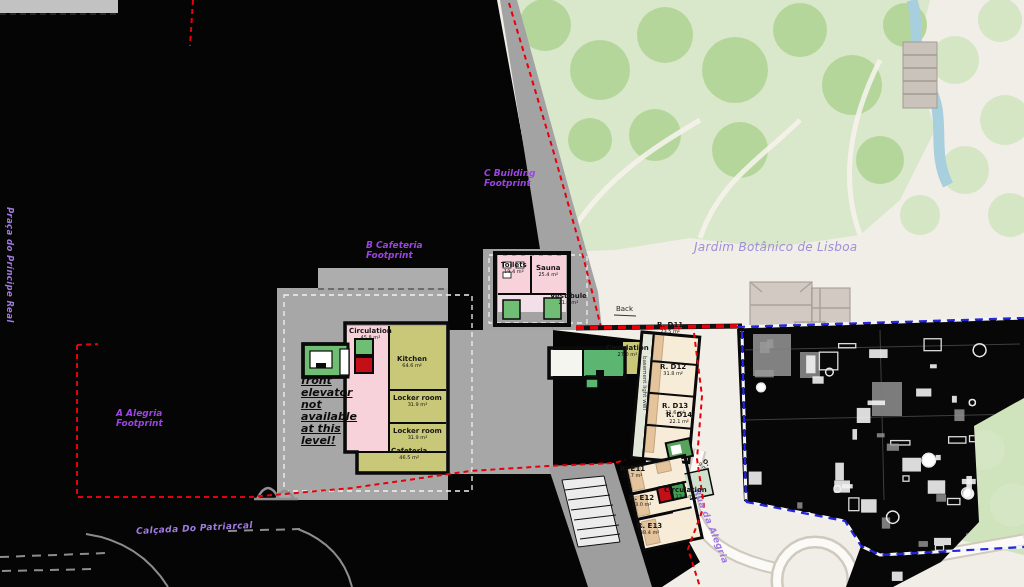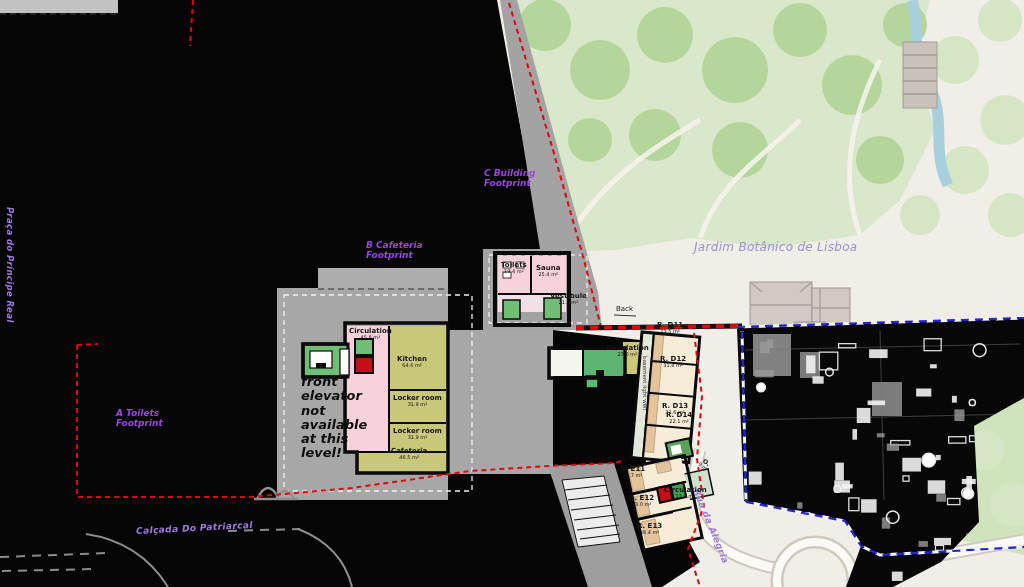--- a/index.html
+++ b/index.html
@@ -7,22 +7,22 @@
          font-family:"DejaVu Sans",sans-serif;}
   #base{position:absolute;left:0;top:0;}
   .lbl{position:absolute;color:#141414;white-space:nowrap;line-height:1.05;}
   .room{text-align:center;}
   .room .nm{font-size:7px;font-weight:600;display:block;}
   .room .ar{font-size:5px;display:block;}
   .fp{color:#9b45e0;font-weight:700;font-style:italic;font-size:9px;
       white-space:normal;line-height:1.15;}
   .street{color:#a07ae0;font-weight:700;font-style:italic;font-size:9px;letter-spacing:.4px;}
   .garden{color:#9f8fd8;font-style:italic;font-size:12px;letter-spacing:.3px;}
-  .note{color:#0c0c0c;font-weight:700;font-style:italic;font-size:13px;white-space:normal;
-        line-height:1.1;}
+  .note{color:#0c0c0c;font-weight:700;font-style:italic;font-size:11px;white-space:normal;
+        line-height:1.1;text-decoration:underline;}
   .tiny{font-size:6px;color:#222;}
   .vtext{transform-origin:0 0;transform:rotate(90deg);}
 </style>
 </head>
 <body>
 
 <div id="stage">
 
 <svg id="base" width="1024" height="587" viewBox="0 0 1024 587">
   <defs>
@@ -277,21 +277,21 @@
 </svg>
 
 <div class="lbl street vtext" style="left:14px;top:207px;font-size:8.5px;">Praça do Príncipe Real</div>
 
 <div class="lbl garden" style="left:694px;top:241px;">Jardim Botânico de Lisboa</div>
 
 <div class="lbl street" style="left:136px;top:524px;transform:rotate(-3deg);">Calçada Do Patriarcal</div>
 
 <div class="lbl street" style="left:700px;top:488px;transform-origin:0 0;transform:rotate(68deg);">Rua da Alegria</div>
 
-<div class="lbl fp" style="left:116px;top:408px;width:60px;">A Toilets Footprint</div>
+<div class="lbl fp" style="left:116px;top:408px;width:60px;">A Alegria Footprint</div>
 <div class="lbl fp" style="left:366px;top:240px;width:62px;">B Cafeteria Footprint</div>
 <div class="lbl fp" style="left:484px;top:168px;width:62px;">C Building Footprint</div>
 
 <div class="lbl note" style="left:301px;top:375px;width:62px;">front elevator not available at this level!</div>
 
 <div class="lbl tiny" style="left:616px;top:306px;font-size:7px;">Back</div>
 
 <div class="lbl tiny vtext" style="left:647px;top:356px;font-size:5.5px;color:#333;">basement light well</div>
 
 <div class="lbl room" style="left:349px;top:328px;">
@@ -330,21 +330,21 @@
 
 <div class="lbl room" style="left:606px;top:345px;">
   <span class="nm">Circulation</span>
       <span class="ar">27.0 m²</span>
     </div>
 
 <div class="lbl room" style="left:657px;top:322px;">
   <span class="nm">R. D11</span>
       <span class="ar">23.5 m²</span>
     </div>
-<div class="lbl room" style="left:660px;top:356px;">
+<div class="lbl room" style="left:660px;top:364px;">
   <span class="nm">R. D12</span>
       <span class="ar">31.8 m²</span>
     </div>
 <div class="lbl room" style="left:662px;top:403px;">
   <span class="nm">R. D13</span>
       <span class="ar">31.6 m²</span>
     </div>
 <div class="lbl room" style="left:666px;top:412px;">
   <span class="nm">R. D14</span>
       <span class="ar">22.1 m²</span>

